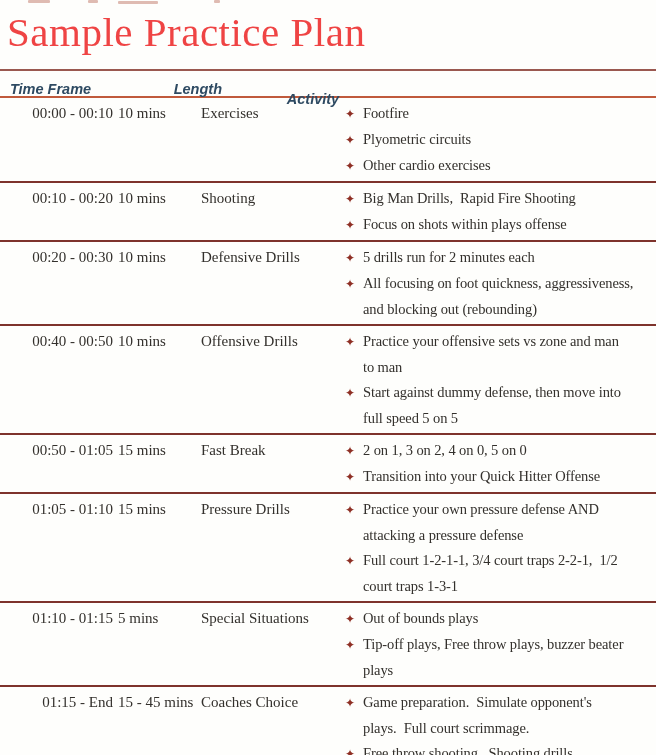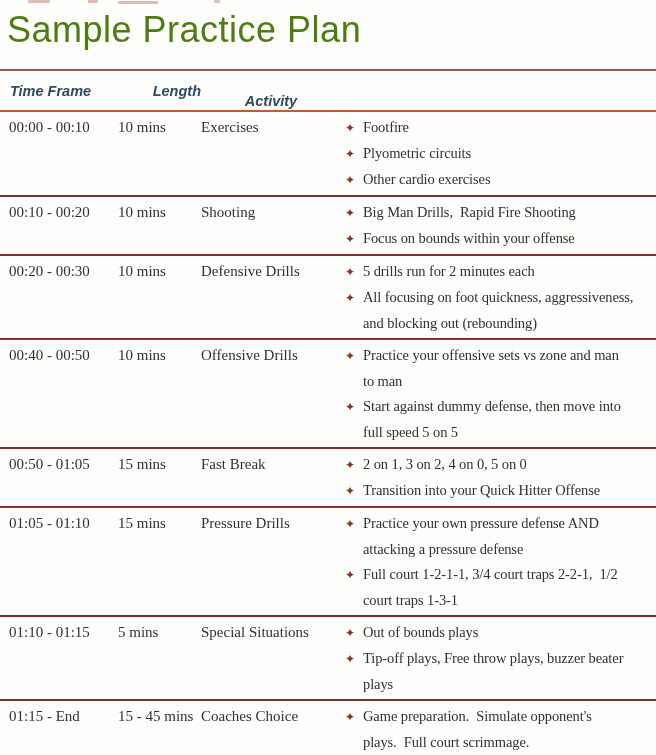--- a/index.html
+++ b/index.html
@@ -15,59 +15,60 @@
   }
   
   .artifact { position: absolute; top: 0; height: 3px; background: rgba(166,62,40,0.35); border-radius: 1px; }
   .a1 { left: 28px;  width: 22px; }
   .a2 { left: 88px;  width: 10px; }
   .a3 { left: 118px; width: 40px; top: 1px; }
   .a4 { left: 214px; width: 6px; }
 
   .title-block { height: 69px; padding: 9px 0 0 7px; }
   .page-title {
-    font-family: Liberation Sans, sans-serif;
-    font-size: 36px;
+    font-family: Liberation Serif, serif;
+    font-size: 41px;
     line-height: 1.15;
-    color: #4d7c0f;
+    color: #ef4444;
     letter-spacing: 0.5px;
     font-weight: 400;
   }
 
   .grid {
     display: grid;
     grid-template-columns: 105px 88px 140px 1fr;
     padding-left: 8px;
   }
 
   .header-row {
-    height: 43px;
+    height: 29px;
     border-top: 2px solid #9a5850;
     border-bottom: 2px solid #c05a3c;
     align-items: center;
     font-family: "Liberation Sans", sans-serif;
     font-weight: bold;
     font-style: italic;
     font-size: 14.5px;
     color: #2e4a62;
+    gap: 21px;
   }
   .header-row .h-time   { padding-left: 2px; }
   .header-row .h-length { padding-left: 14px; text-align: right; }
   .header-row .h-activity { text-align: center; margin-top: 20px; }
   .header-row .h-drills { text-align: center; }
 
   .row {
     border-bottom: 2px solid #7e332c;
     padding-top: 3px;
     padding-bottom: 2px;
     font-size: 15px;
     line-height: 25px;
   }
   .row:last-child { border-bottom: none; }
-  .cell-time { padding-left: 1px; white-space: nowrap; }
+  .cell-time { padding-left: 1px; white-space: nowrap; text-align: right; }
   .cell-length { padding-left: 5px; white-space: nowrap; }
   .cell-activity { }
   .cell-drills { padding-left: 4px; padding-right: 2px; }
 
   .drill-line { display: flex; align-items: baseline; font-size: 14.5px; letter-spacing: -0.1px; }
   .drill-line.cont { padding-left: 18px; }
   .bullet {
     color: #8e2f24;
     font-size: 12px;
     width: 12px;
@@ -131,21 +132,21 @@
     <div class="cell-drills">
           <div class="drill">
             <div class="drill-line">
               <span class="bullet">✦</span>
               <span class="drill-text">Big Man Drills,  Rapid Fire Shooting</span>
             </div>
           </div>
           <div class="drill">
             <div class="drill-line">
               <span class="bullet">✦</span>
-              <span class="drill-text">Focus on bounds within your offense</span>
+              <span class="drill-text">Focus on shots within plays offense</span>
             </div>
           </div>
         </div>
   </div>
 
   <div class="grid row">
     <div class="cell-time">00:20 - 00:30</div>
     <div class="cell-length">10 mins</div>
     <div class="cell-activity">Defensive Drills</div>
     <div class="cell-drills">

